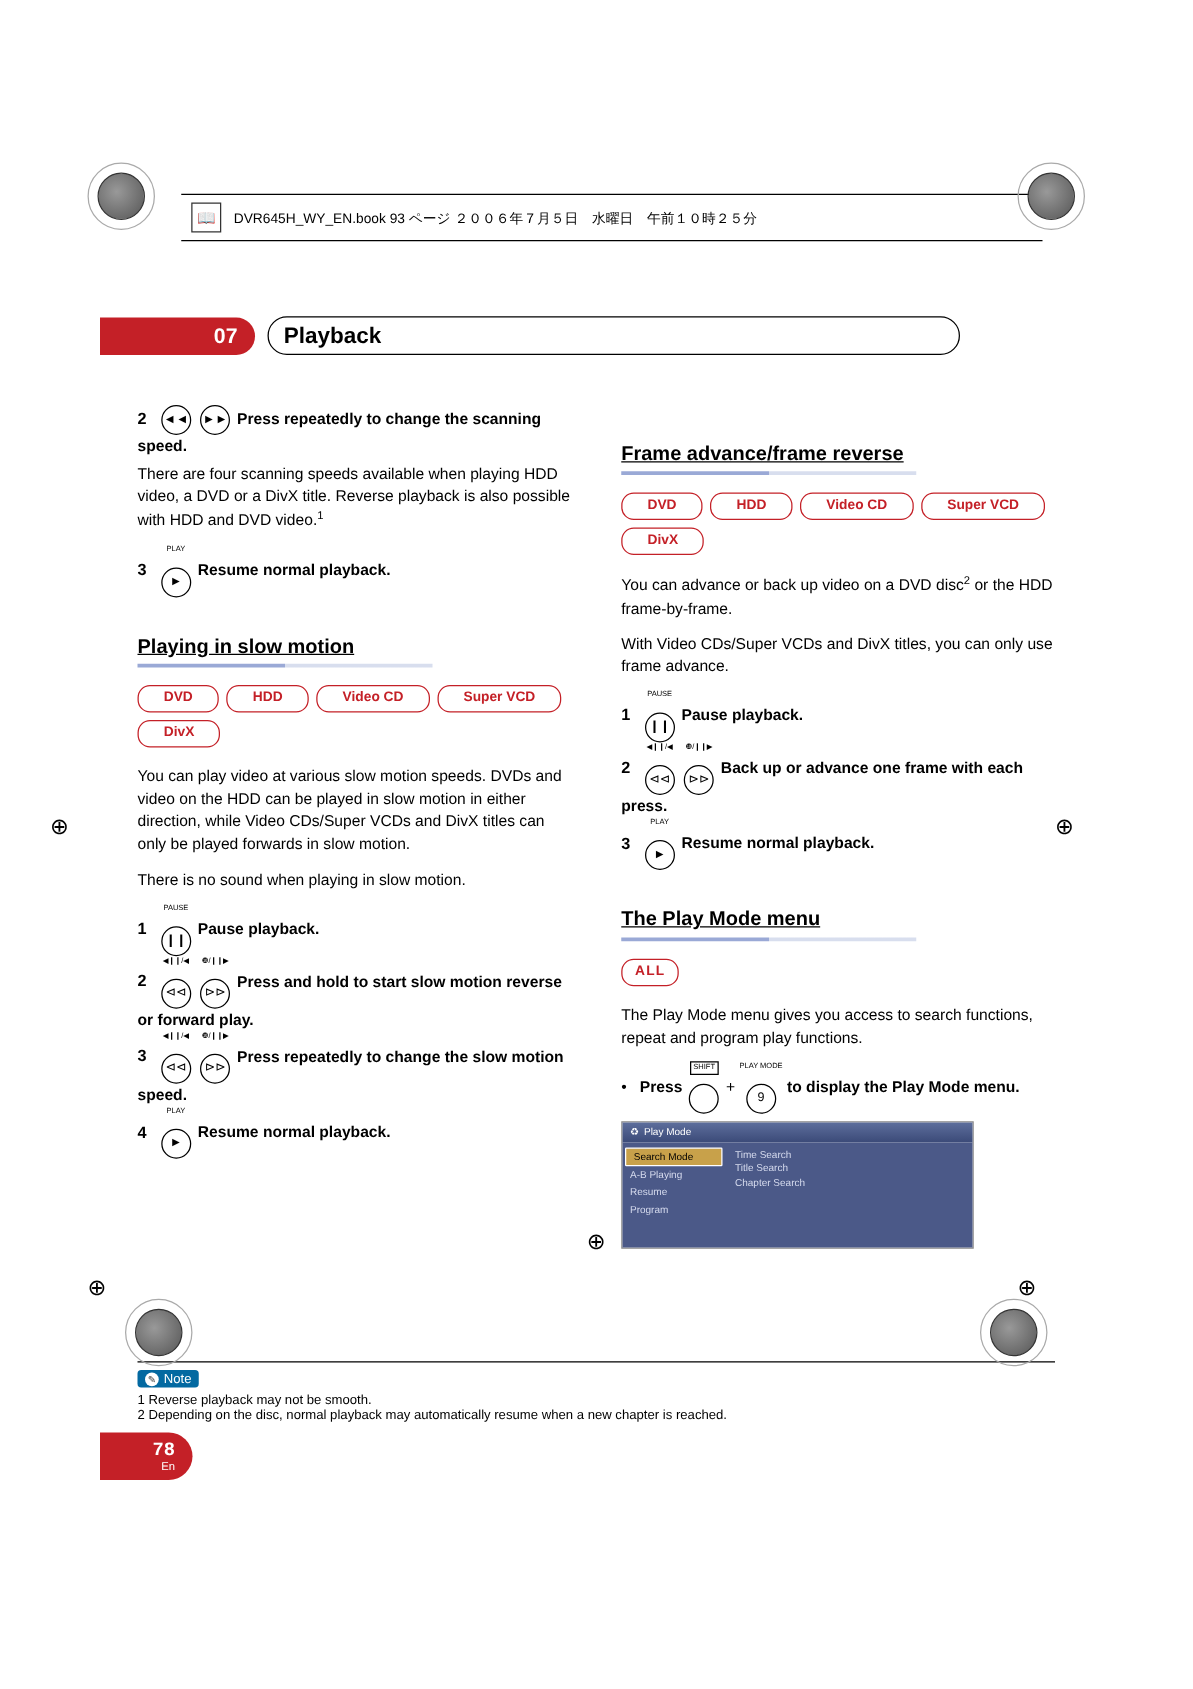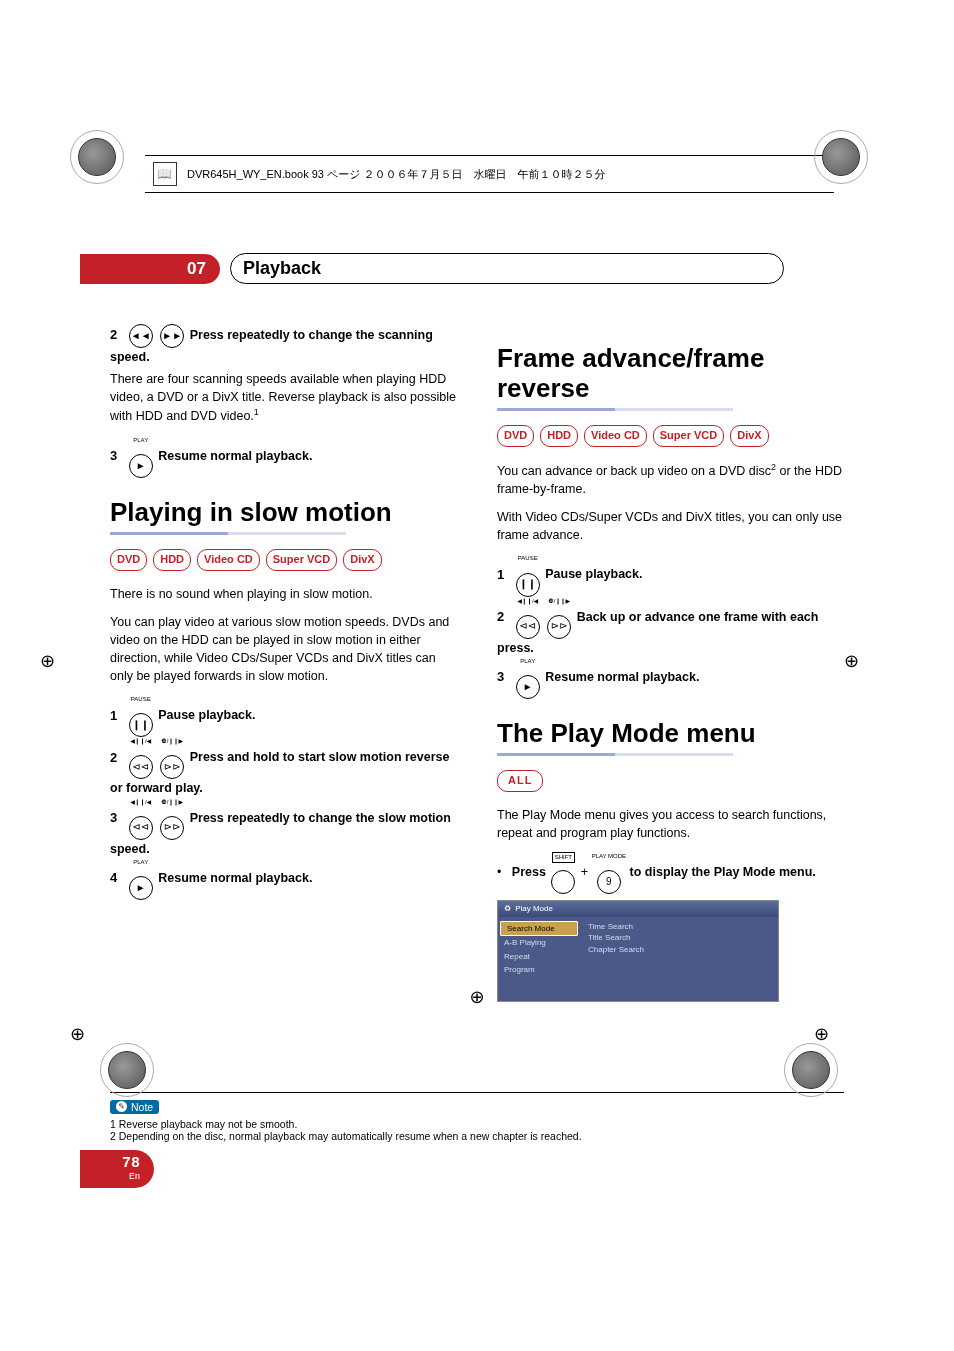--- a/index.html
+++ b/index.html
@@ -58,21 +58,20 @@
     background: #c42027;
     border-radius: 0 18px 18px 0;
     display: flex;
     align-items: center;
     justify-content: flex-end;
     padding-right: 14px;
     color: #fff;
     font-weight: bold;
     font-size: 17px;
     position: relative;
-    padding-left: 16px;
   }
   .chapter-pill {
     border: 1.5px solid #000;
     border-radius: 16px;
     padding: 4px 20px 4px 12px;
     font-weight: bold;
     font-size: 18px;
     width: 520px;
   }
 
@@ -96,38 +95,39 @@
     vertical-align: middle;
     margin: 0 2px;
   }
   .icon-tiny-label {
     display: inline-block;
     font-size: 6px;
     vertical-align: top;
     text-align: center;
   }
   .h2 {
-    font-size: 26px;
+    font-size: 16px;
     font-weight: bold;
-    margin: 20px 0 4px 0;
+    margin: 31px 0 4px 0;
     line-height: 1.15;
+    text-decoration: underline;
   }
   .h2-underline {
     height: 3px;
     background: linear-gradient(to right, #9aa9d6 50%, #d8deee 50%);
     margin-bottom: 14px;
     width: 68%;
   }
   .disc-tags { display: flex; gap: 6px; margin: 10px 0 14px 0; flex-wrap: wrap; }
   .disc-tag {
     border: 1.3px solid #c42027;
     color: #c42027;
     font-weight: bold;
     font-size: 11px;
-    padding: 2px 6px;
+    padding: 2px 20px;
     border-radius: 10px;
   }
   .disc-tag.all { letter-spacing: 1px; padding: 2px 10px; }
   .note-box {
     margin-top: 90px;
     border-top: 1px solid #000;
     padding-top: 6px;
     font-size: 10.5px;
   }
   .note-label {
@@ -269,22 +269,22 @@
       <div class="h2-underline"></div>
 
       <div class="disc-tags">
         <span class="disc-tag">DVD</span>
         <span class="disc-tag">HDD</span>
         <span class="disc-tag">Video CD</span>
         <span class="disc-tag">Super VCD</span>
         <span class="disc-tag">DivX</span>
       </div>
 
+      <div class="step-body">You can play video at various slow motion speeds. DVDs and video on the HDD can be played in slow motion in either direction, while Video CDs/Super VCDs and DivX titles can only be played forwards in slow motion.</div>
       <div class="step-body">There is no sound when playing in slow motion.</div>
-      <div class="step-body">You can play video at various slow motion speeds. DVDs and video on the HDD can be played in slow motion in either direction, while Video CDs/Super VCDs and DivX titles can only be played forwards in slow motion.</div>
 
       <div class="step"><b class="num">1</b>
         <span style="display:inline-block;text-align:center;vertical-align:middle;">
           <span class="icon-tiny-label">PAUSE</span><br>
           <span class="icon-circle">❙❙</span>
         </span>
         <b>Pause playback.</b>
       </div>
 
       <div class="step"><b class="num">2</b>
@@ -389,21 +389,21 @@
 
       <div class="play-mode-box">
         <div class="pm-title">
           <span>♻</span>
           <span>Play Mode</span>
         </div>
         <div class="pm-body">
           <div class="pm-left">
             <div class="sel">Search Mode</div>
             <div>A-B Playing</div>
-            <div>Repeat</div>
+            <div>Resume</div>
             <div>Program</div>
           </div>
           <div class="pm-right">
             <div>Time Search</div>
             <div>Title Search</div>
             <div>Chapter Search</div>
           </div>
         </div>
       </div>
     </div>

